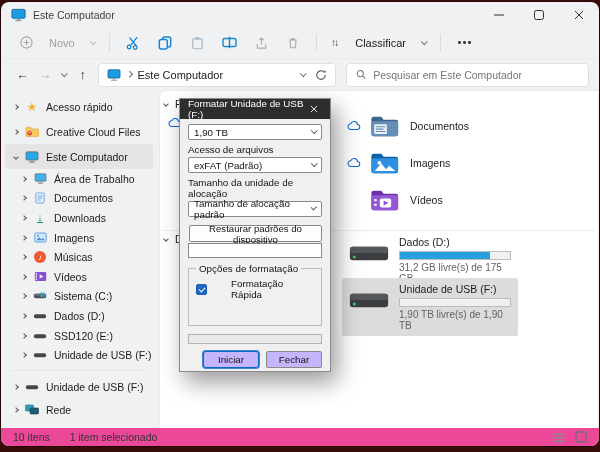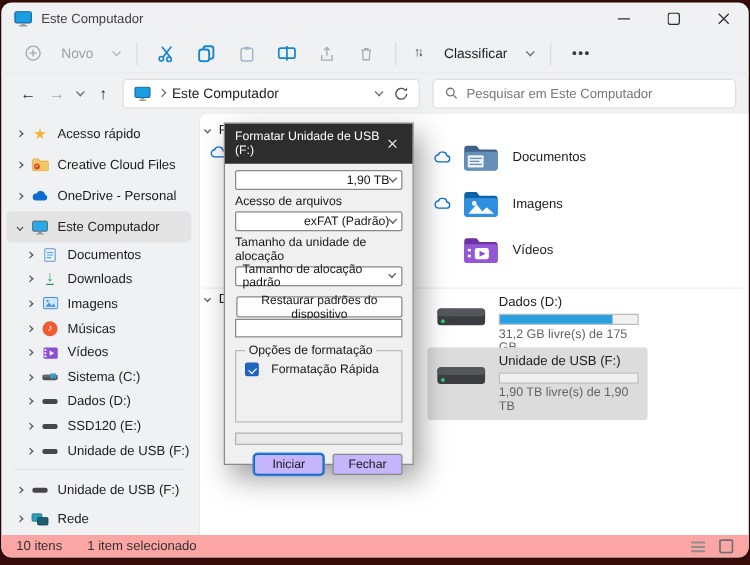--- a/index.html
+++ b/index.html
@@ -59,36 +59,36 @@
   .dtile{position:absolute;left:182px;width:176px;display:flex;gap:9px;padding:5px 6px;border-radius:2px}
   .dtile.sel{background:#dcdcdc}
   .dico{flex:0 0 auto;margin-top:7px}
   .dname{font-size:10.5px;color:#1b1b1b}
   .bar{width:112px;height:9px;border:1px solid #bdbdbd;background:#f1f1f1;margin:2.5px 0}
   .fill{height:100%;background:#29a0df}
   .dinfo{font-size:10px;color:#636363}
   .lonecloud{position:absolute;left:8px;top:23px}
 
   
-  .statusbar{position:absolute;left:0;right:0;bottom:0;height:18px;display:flex;align-items:center;padding:0 12px;gap:20px;font-size:10.5px;color:#333;background:#fca5a5}
+  .statusbar{position:absolute;left:0;right:0;bottom:0;height:18px;display:flex;align-items:center;padding:0 12px;gap:20px;font-size:10.5px;color:#333;background:#ec4899}
   .viewicons{margin-left:auto;display:flex;gap:10px;align-items:center}
 
   
   .dialog{position:absolute;left:178px;top:96px;width:152px;height:274px;background:#f0f0f0;border:1px solid #8a8a8a;box-shadow:6px 10px 22px rgba(0,0,0,.4);z-index:20;display:flex;flex-direction:column}
-  .dtitle{height:20px;background:#2d2d2d;color:#fff;display:flex;align-items:center;padding:16px 8px;font-size:9.8px;flex:0 0 auto}
+  .dtitle{height:20px;background:#2d2d2d;color:#fff;display:flex;align-items:center;padding:4px 8px;font-size:9.8px;flex:0 0 auto}
   .dclose{margin-left:auto;display:flex;align-items:center;justify-content:center;width:18px;height:100%}
   .dbody{flex:1;padding:5px 8px 8px;display:flex;flex-direction:column}
   .dlabel{margin:4px 0 2px;font-size:9.8px;color:#141414}
-  .dsel{height:16px;border:1px solid #898989;background:#fff;border-radius:2px;display:flex;align-items:center;justify-content:flex-end;padding:0 5px;font-size:9.8px;color:#141414}
+  .dsel{height:16px;border:1px solid #898989;background:#fff;border-radius:2px;display:flex;align-items:center;justify-content:space-between;padding:0 5px;font-size:9.8px;color:#141414}
   .dsel .chev{border-color:#5d5d5d}
   .dbtn-restore{margin:8px 0 0 1px;height:17px;width:fit-content;padding:0 7px;font-size:9.6px;color:#141414;background:#fdfdfd;border:1px solid #898989;border-radius:2px;display:flex;align-items:center}
   .dinput{height:15px;border:1px solid #898989;background:#fff;margin-top:1px;font-size:9.8px;padding:0 4px;outline:0;font-family:"Liberation Sans",sans-serif}
   .group{margin-top:10px;border:1px solid #bcbcbc;height:58px;position:relative;padding:9px 7px 0}
   .glabel{position:absolute;top:-6px;left:7px;background:#f0f0f0;padding:0 3px;font-size:9.8px;color:#141414}
-  .cbrow{display:flex;align-items:center;gap:10px}
+  .cbrow{display:flex;align-items:center;gap:24px}
   .cb{width:11px;height:11px;background:#2066c4;border:1px solid #1d5cae;border-radius:2px;position:relative;flex:0 0 auto}
   .cb::after{content:"";position:absolute;left:2px;top:2.5px;width:5px;height:2.7px;border-left:1.5px solid #fff;border-bottom:1.5px solid #fff;transform:rotate(-45deg)}
   .cblabel{font-size:9.8px;color:#141414}
   .progress{margin-top:8px;height:10px;border:1px solid #b3b3b3;background:#e9e9e9}
   .dbtns{margin-top:7px;display:flex;justify-content:flex-end;gap:7px}
   .dbtn{height:17px;min-width:56px;font-size:9.8px;color:#141414;background:#c4b5fd;border:1px solid #898989;border-radius:2px;display:flex;align-items:center;justify-content:center}
   .dbtn.primary{border:1px solid #0a69c6;box-shadow:0 0 0 1px #3e85d1;border-radius:3px}
 
   .dlarrow{font-size:11px;line-height:8px;font-weight:bold;color:#149a51;border-bottom:1.6px solid #149a51;padding-bottom:1px}
   .musicdisc{width:12px;height:12px;border-radius:50%;background:#ef5a30;color:#fff;font-size:8px;display:flex;align-items:center;justify-content:center}
@@ -232,39 +232,41 @@
           <span class="tchev"></span>
           <span class="sic">
             <svg width="14" height="11" viewBox="0 0 16 12">
               <path d="M1 2.6C1 1.8 1.7 1 2.5 1h4l1.5 2h6.5c.8 0 1.5.7 1.5 1.5v5.9c0 .9-.7 1.6-1.5 1.6h-12C1.7 12 1 11.3 1 10.4z" fill="#f5c861" stroke="#caa23f" stroke-width=".6"></path>
               <circle cx="5.2" cy="8" r="2.7" fill="#d9442b"></circle>
               <path d="M4 8.6c.2-1.2 1-1.8 2.3-1.4" fill="none" stroke="#fff" stroke-width=".8"></path>
             </svg>
           </span>
           <span>Creative Cloud Files</span>
         </div>
-      <div class="srow">
-          <span class="tchev"></span>
-          <span class="sic">
-            <svg width="14" height="9" viewBox="0 0 20 12">
-              <path d="M5 11.5h10.2a3.3 3.3 0 0 0 .6-6.5A5 5 0 0 0 6.2 3.7 3.9 3.9 0 0 0 5 11.5z" fill="#0d6cd0"></path>
-            </svg>
-          </span>
-          <span>OneDrive - Personal</span>
-        </div>
       <div class="srow selected">
           <span class="tchev down"></span>
           <span class="sic">
             <svg width="14" height="12" viewBox="0 0 16 14">
               <rect x="1" y="1" width="14" height="9.5" rx="1.3" fill="#28a7e9" stroke="#6b6b6b" stroke-width=".9"></rect>
               <rect x="6.5" y="10.8" width="3" height="1.5" fill="#8d8d8d"></rect>
               <rect x="4.5" y="12.3" width="7" height="1.3" rx=".6" fill="#8d8d8d"></rect>
             </svg>
           </span>
           <span>Este Computador</span>
+        </div>
+      <div class="srow child">
+          <span class="tchev"></span>
+          <span class="sic">
+            <svg width="13" height="11" viewBox="0 0 16 14">
+              <rect x="1" y="1" width="14" height="9.5" rx="1.3" fill="#3fb0ec" stroke="#6b6b6b" stroke-width=".9"></rect>
+              <rect x="6.5" y="10.8" width="3" height="1.5" fill="#8d8d8d"></rect>
+              <rect x="4.5" y="12.3" width="7" height="1.3" rx=".6" fill="#8d8d8d"></rect>
+            </svg>
+          </span>
+          <span>Área de Trabalho</span>
         </div>
       <div class="srow child">
           <span class="tchev"></span>
           <span class="sic">
             <svg width="10" height="12" viewBox="0 0 12 14">
               <rect x="1" y="1" width="10" height="12" rx="1" fill="#e9f2fb" stroke="#5b9bd5" stroke-width="1"></rect>
               <line x1="3" y1="4.5" x2="9" y2="4.5" stroke="#5b9bd5"></line>
               <line x1="3" y1="7" x2="9" y2="7" stroke="#5b9bd5"></line>
               <line x1="3" y1="9.5" x2="7" y2="9.5" stroke="#5b9bd5"></line>
             </svg>

